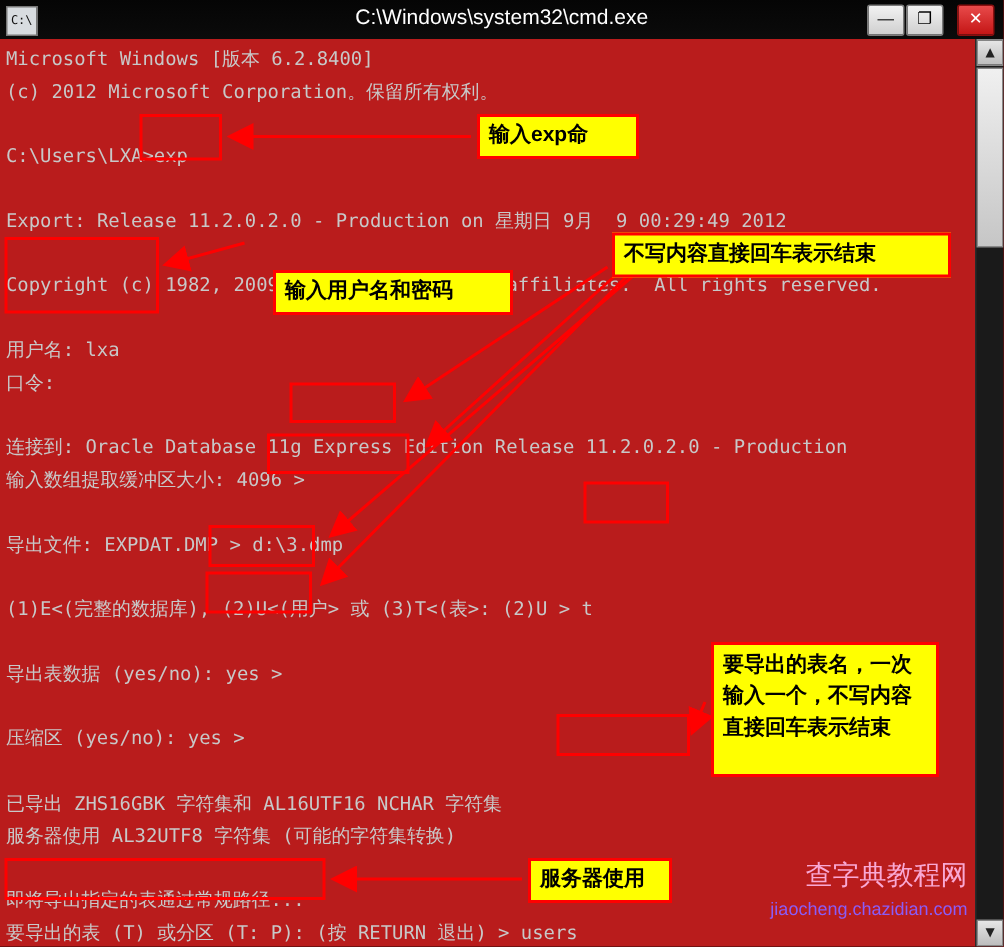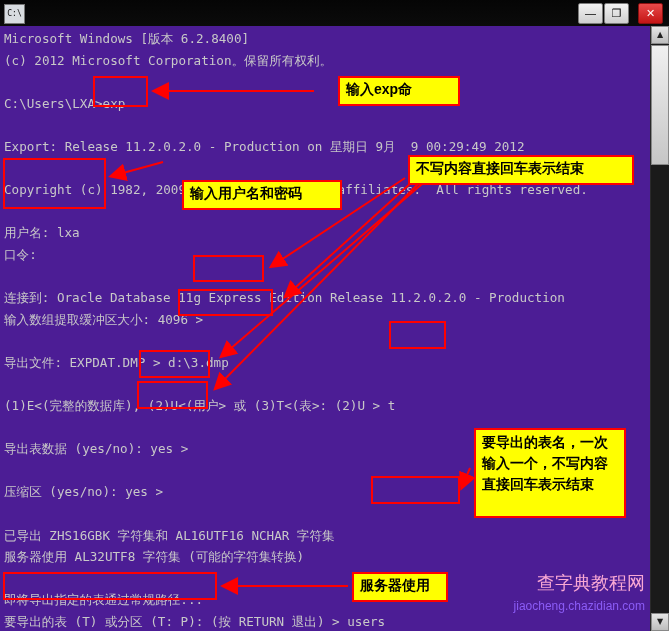--- a/index.html
+++ b/index.html
@@ -39,21 +39,21 @@
     border:1px solid #7b7b7b;border-radius:2px;
     font-family:"Liberation Sans",sans-serif;font-size:11px;color:#000;
     text-align:center;line-height:18px;
   }
   #btn-min{right:66px;}
   #btn-max{right:40px;}
   #btn-close{right:6px;background:linear-gradient(#e84a4a,#c41515);color:#fff;border-color:#8b0f0f;}
   
   #console{
     position:absolute;left:0;top:26px;width:651px;height:605px;
-    background:#4c1d95;color:#c8c8c8;
+    background:#b91c1c;color:#c8c8c8;
     font-size:12.6px;line-height:21.6px;
     white-space:pre;
     padding:2px 0 0 4px;
     box-sizing:border-box;
   }
   #console .line{height:21.6px;}
   
   #scrollbar{
     position:absolute;right:0;top:26px;width:18px;height:605px;
     background:#1a1a1a;border-left:1px solid #2a2a2a;
@@ -97,20 +97,21 @@
     font-size:13px;
   }
   #wm1{right:24px;bottom:36px;color:#f9a8d4;font-size:18px;}
   #wm2{right:24px;bottom:18px;color:#8b5cf6;font-size:12px;}
 </style>
 </head>
 <body>
 
 <div id="titlebar">
   <div class="sysicon">C:\</div>
+  <div id="title-text">C:\Windows\system32\cmd.exe</div>
   <div id="title-author">By 刘显安</div>
   <div class="winbtn" id="btn-min">—</div>
   <div class="winbtn" id="btn-max">❐</div>
   <div class="winbtn" id="btn-close">✕</div>
 </div>
 
 <div id="console"><div class="line">Microsoft Windows [版本 6.2.8400]</div><div class="line">(c) 2012 Microsoft Corporation。保留所有权利。</div><div class="line">&nbsp;</div><div class="line">C:\Users\LXA&gt;exp</div><div class="line">&nbsp;</div><div class="line">Export: Release 11.2.0.2.0 - Production on 星期日 9月  9 00:29:49 2012</div><div class="line">&nbsp;</div><div class="line">Copyright (c) 1982, 2009, Oracle and/or its affiliates.  All rights reserved.</div><div class="line">&nbsp;</div><div class="line">用户名: lxa</div><div class="line">口令:</div><div class="line">&nbsp;</div><div class="line">连接到: Oracle Database 11g Express Edition Release 11.2.0.2.0 - Production</div><div class="line">输入数组提取缓冲区大小: 4096 &gt;</div><div class="line">&nbsp;</div><div class="line">导出文件: EXPDAT.DMP &gt; d:\3.dmp</div><div class="line">&nbsp;</div><div class="line">(1)E&lt;(完整的数据库), (2)U&lt;(用户&gt; 或 (3)T&lt;(表&gt;: (2)U &gt; t</div><div class="line">&nbsp;</div><div class="line">导出表数据 (yes/no): yes &gt;</div><div class="line">&nbsp;</div><div class="line">压缩区 (yes/no): yes &gt;</div><div class="line">&nbsp;</div><div class="line">已导出 ZHS16GBK 字符集和 AL16UTF16 NCHAR 字符集</div><div class="line">服务器使用 AL32UTF8 字符集 (可能的字符集转换)</div><div class="line">&nbsp;</div><div class="line">即将导出指定的表通过常规路径...</div><div class="line">要导出的表 (T) 或分区 (T: P): (按 RETURN 退出) &gt; users</div></div>
 
 <div id="scrollbar">
   <div class="sbtn" id="sb-up">▲</div>
@@ -145,21 +146,21 @@
   <line x1="412" y1="182" x2="286" y2="296" stroke="#ff0000" stroke-width="2" marker-end="url(#ah)"></line>
   <line x1="422" y1="184" x2="222" y2="356" stroke="#ff0000" stroke-width="2" marker-end="url(#ah)"></line>
   <line x1="418" y1="184" x2="216" y2="388" stroke="#ff0000" stroke-width="2" marker-end="url(#ah)"></line>
 
   <line x1="470" y1="468" x2="462" y2="487" stroke="#ff0000" stroke-width="2" marker-end="url(#ah)"></line>
 
   <line x1="348" y1="586" x2="224" y2="586" stroke="#ff0000" stroke-width="2" marker-end="url(#ah)"></line>
 </svg>
 
 <div id="anno-layer">
-    <div class="anno" style="left: 318px; top: 76px; width: 122px; height: 30px; margin-left: 20px;">输入exp命</div>
+    <div class="anno" style="left: 318px; top: 76px; width: 108px; height: 30px;">输入exp命</div>
     <div class="anno" style="left: 182px; top: 145px; width: 160px; height: 30px; margin-top: 35px;">输入用户名和密码</div>
     <div class="anno" style="left: 408px; top: 155px; width: 226px; height: 30px;">不写内容直接回车表示结束</div>
     <div class="anno multi" style="left: 474px; top: 428px; width: 152px; height: 90px;">要导出的表名，一次输入一个，不写内容直接回车表示结束</div>
     <div class="anno" style="left: 352px; top: 572px; width: 96px; height: 30px;">服务器使用</div>
   </div>
 
 <div class="wm" id="wm1">查字典教程网</div>
 <div class="wm" id="wm2">jiaocheng.chazidian.com</div>
 
 </body></html>

